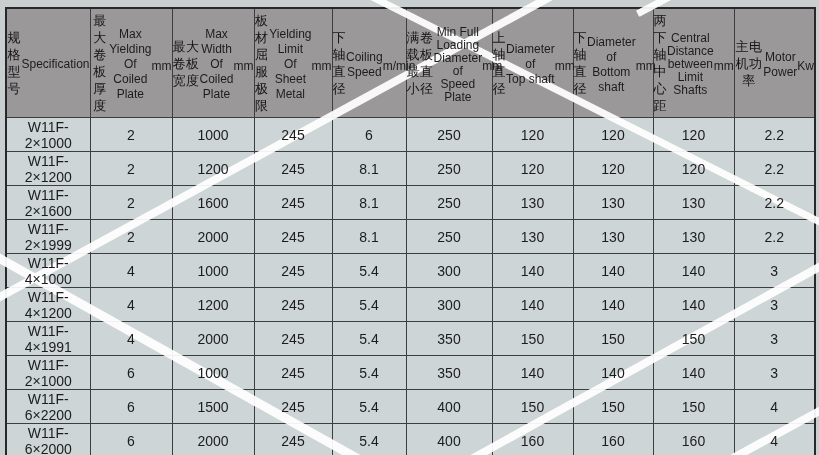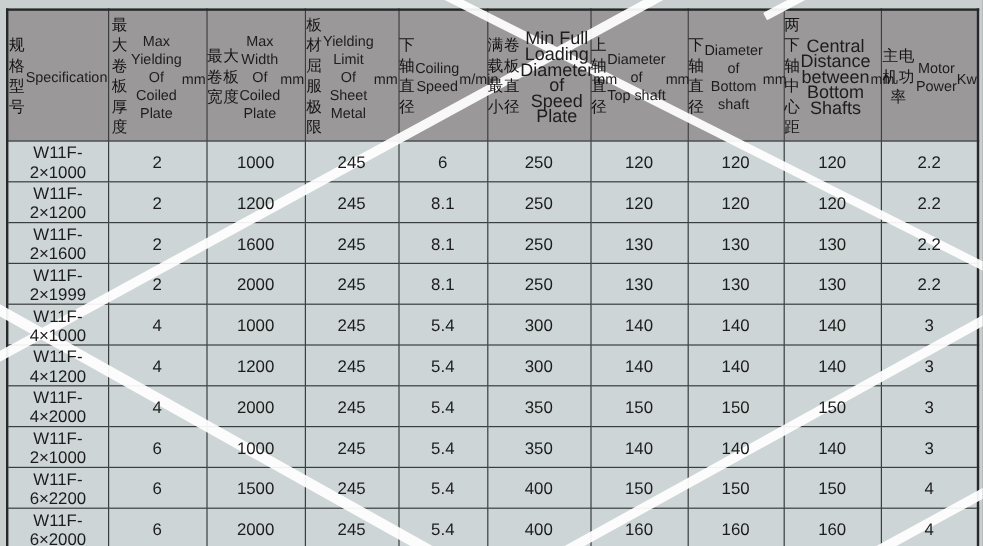--- a/index.html
+++ b/index.html
@@ -38,21 +38,21 @@
   td .ct, th .hcell{position:relative;z-index:7;}
   td.spec-cell{font-size:13px;}
   .hcell{
     display:flex;flex-direction:row;
     align-items:center;
     height:100%;line-height:17px;
   }
   .hcell .zh{font-size:13px;color:#141414;letter-spacing:0.5px;}
   .hcell .enblock{margin-top:3px;}
   .hcell .en{font-size:12px;line-height:15px;color:#1d1d1d;}
-  .hcell .enblock.small .en{font-size:15px;line-height:13px;}
+  .hcell .enblock.small .en{font-size:12px;line-height:13px;}
   .hcell .unit{font-size:12px;margin-top:7px;color:#1d1d1d;}
   .stripe{
     position:absolute;
     background:rgba(255,255,255,0.93);
     z-index:5;
     border-radius:1px;
   }
 </style>
 </head>
 <body>
@@ -151,21 +151,21 @@
                 <div class="en">Bottom shaft</div>
               </div>
               <div class="unit">mm</div>
             </div>
           </th>
           <th>
             <div class="hcell">
               <div class="zh">两下轴中心距</div>
               <div class="enblock small">
                 <div class="en">Central  Distance</div>
-                <div class="en">between Bottom</div>
+                <div class="en">between Limit</div>
                 <div class="en">Shafts</div>
               </div>
               <div class="unit">mm</div>
             </div>
           </th>
           <th>
             <div class="hcell">
               <div class="zh">主电机功率</div>
               <div class="enblock">
                 <div class="en">Motor Power</div>
@@ -242,21 +242,21 @@
           <td><span class="ct">1200</span></td>
           <td><span class="ct">245</span></td>
           <td><span class="ct">5.4</span></td>
           <td><span class="ct">300</span></td>
           <td><span class="ct">140</span></td>
           <td><span class="ct">140</span></td>
           <td><span class="ct">140</span></td>
           <td><span class="ct">3</span></td>
         </tr>
         <tr>
-          <td class="spec-cell"><span class="ct">W11F-4×2000</span></td>
+          <td class="spec-cell"><span class="ct">W11F-4×1991</span></td>
           <td><span class="ct">4</span></td>
           <td><span class="ct">2000</span></td>
           <td><span class="ct">245</span></td>
           <td><span class="ct">5.4</span></td>
           <td><span class="ct">350</span></td>
           <td><span class="ct">150</span></td>
           <td><span class="ct">150</span></td>
           <td><span class="ct">150</span></td>
           <td><span class="ct">3</span></td>
         </tr>

